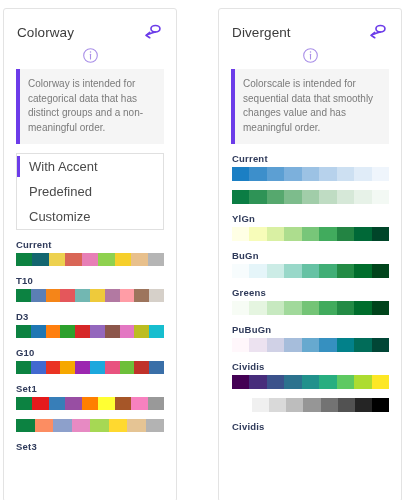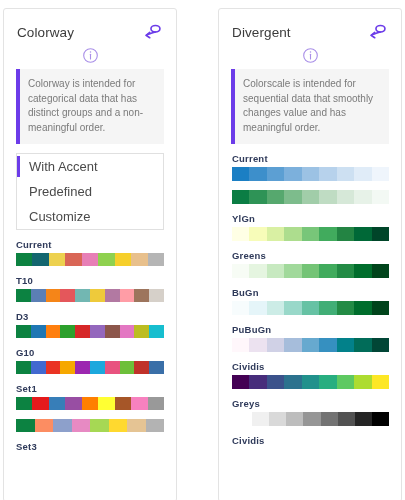--- a/index.html
+++ b/index.html
@@ -289,48 +289,48 @@
             <span class="sw" style="background: rgb(217, 240, 163);"></span>
             <span class="sw" style="background: rgb(173, 221, 142);"></span>
             <span class="sw" style="background: rgb(120, 198, 121);"></span>
             <span class="sw" style="background: rgb(65, 171, 93);"></span>
             <span class="sw" style="background: rgb(35, 132, 67);"></span>
             <span class="sw" style="background: rgb(0, 104, 55);"></span>
             <span class="sw" style="background: rgb(0, 69, 41);"></span>
           </div>
         </div>
         <div class="swatch-block">
+          <div class="swatch-label">BuGn</div>
+          <div class="swatch-bar right">
+            <span class="sw" style="background: rgb(247, 252, 253);"></span>
+            <span class="sw" style="background: rgb(229, 245, 249);"></span>
+            <span class="sw" style="background: rgb(204, 236, 230);"></span>
+            <span class="sw" style="background: rgb(153, 216, 201);"></span>
+            <span class="sw" style="background: rgb(102, 194, 164);"></span>
+            <span class="sw" style="background: rgb(65, 174, 118);"></span>
+            <span class="sw" style="background: rgb(35, 139, 69);"></span>
+            <span class="sw" style="background: rgb(0, 109, 44);"></span>
+            <span class="sw" style="background: rgb(0, 68, 27);"></span>
+          </div>
+        </div>
+        <div class="swatch-block">
           <div class="swatch-label">Greens</div>
           <div class="swatch-bar right">
             <span class="sw" style="background: rgb(247, 252, 245);"></span>
             <span class="sw" style="background: rgb(229, 245, 224);"></span>
             <span class="sw" style="background: rgb(199, 233, 192);"></span>
             <span class="sw" style="background: rgb(161, 217, 155);"></span>
             <span class="sw" style="background: rgb(116, 196, 118);"></span>
             <span class="sw" style="background: rgb(65, 171, 93);"></span>
             <span class="sw" style="background: rgb(35, 139, 69);"></span>
             <span class="sw" style="background: rgb(0, 109, 44);"></span>
             <span class="sw" style="background: rgb(0, 68, 27);"></span>
           </div>
         </div>
         <div class="swatch-block">
-          <div class="swatch-label">BuGn</div>
-          <div class="swatch-bar right">
-            <span class="sw" style="background: rgb(247, 252, 253);"></span>
-            <span class="sw" style="background: rgb(229, 245, 249);"></span>
-            <span class="sw" style="background: rgb(204, 236, 230);"></span>
-            <span class="sw" style="background: rgb(153, 216, 201);"></span>
-            <span class="sw" style="background: rgb(102, 194, 164);"></span>
-            <span class="sw" style="background: rgb(65, 174, 118);"></span>
-            <span class="sw" style="background: rgb(35, 139, 69);"></span>
-            <span class="sw" style="background: rgb(0, 109, 44);"></span>
-            <span class="sw" style="background: rgb(0, 68, 27);"></span>
-          </div>
-        </div>
-        <div class="swatch-block">
           <div class="swatch-label">PuBuGn</div>
           <div class="swatch-bar right">
             <span class="sw" style="background: rgb(255, 247, 251);"></span>
             <span class="sw" style="background: rgb(236, 226, 240);"></span>
             <span class="sw" style="background: rgb(208, 209, 230);"></span>
             <span class="sw" style="background: rgb(166, 189, 219);"></span>
             <span class="sw" style="background: rgb(103, 169, 207);"></span>
             <span class="sw" style="background: rgb(54, 144, 192);"></span>
             <span class="sw" style="background: rgb(2, 129, 138);"></span>
             <span class="sw" style="background: rgb(1, 108, 89);"></span>
@@ -345,21 +345,20 @@
             <span class="sw" style="background: rgb(59, 82, 139);"></span>
             <span class="sw" style="background: rgb(44, 114, 142);"></span>
             <span class="sw" style="background: rgb(33, 145, 140);"></span>
             <span class="sw" style="background: rgb(40, 174, 128);"></span>
             <span class="sw" style="background: rgb(94, 201, 98);"></span>
             <span class="sw" style="background: rgb(173, 220, 48);"></span>
             <span class="sw" style="background: rgb(253, 231, 37);"></span>
           </div>
         </div>
         <div class="swatch-block">
-          <div class="swatch-label">Greys</div>
           <div class="swatch-bar right indent">
             <span class="sw" style="background: rgb(240, 240, 240);"></span>
             <span class="sw" style="background: rgb(217, 217, 217);"></span>
             <span class="sw" style="background: rgb(189, 189, 189);"></span>
             <span class="sw" style="background: rgb(150, 150, 150);"></span>
             <span class="sw" style="background: rgb(115, 115, 115);"></span>
             <span class="sw" style="background: rgb(82, 82, 82);"></span>
             <span class="sw" style="background: rgb(37, 37, 37);"></span>
             <span class="sw" style="background: rgb(0, 0, 0);"></span>
           </div>

